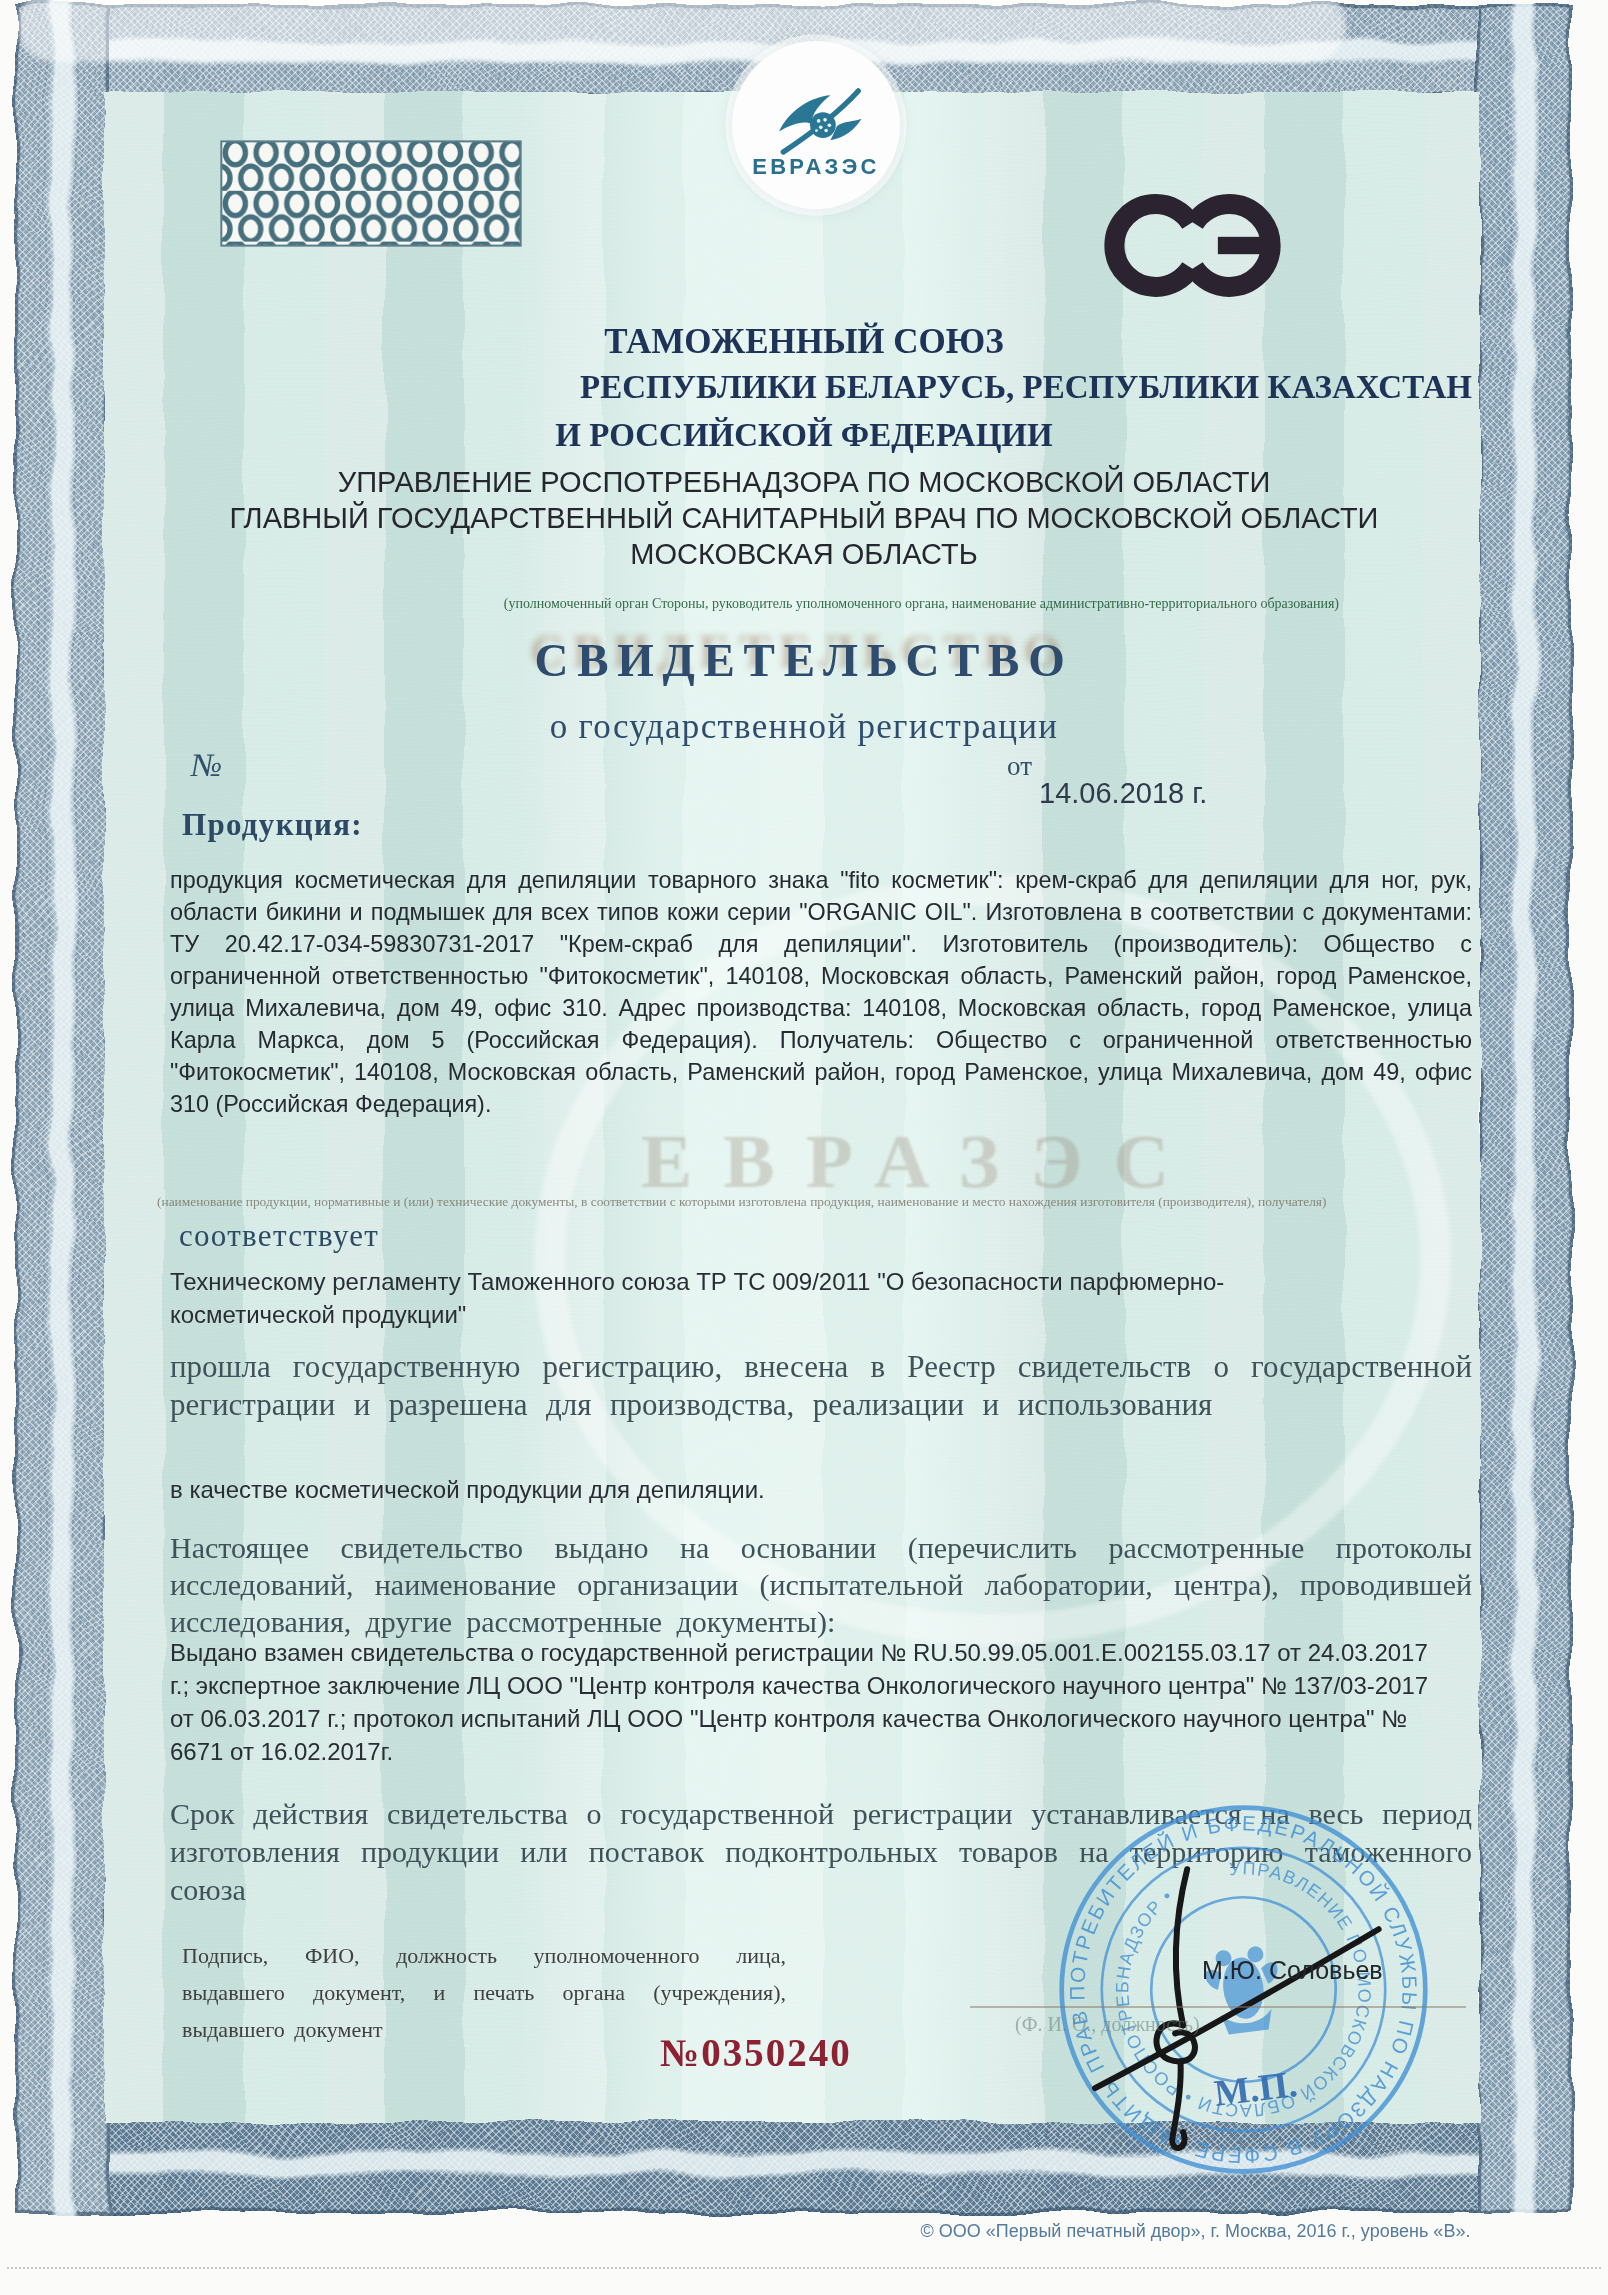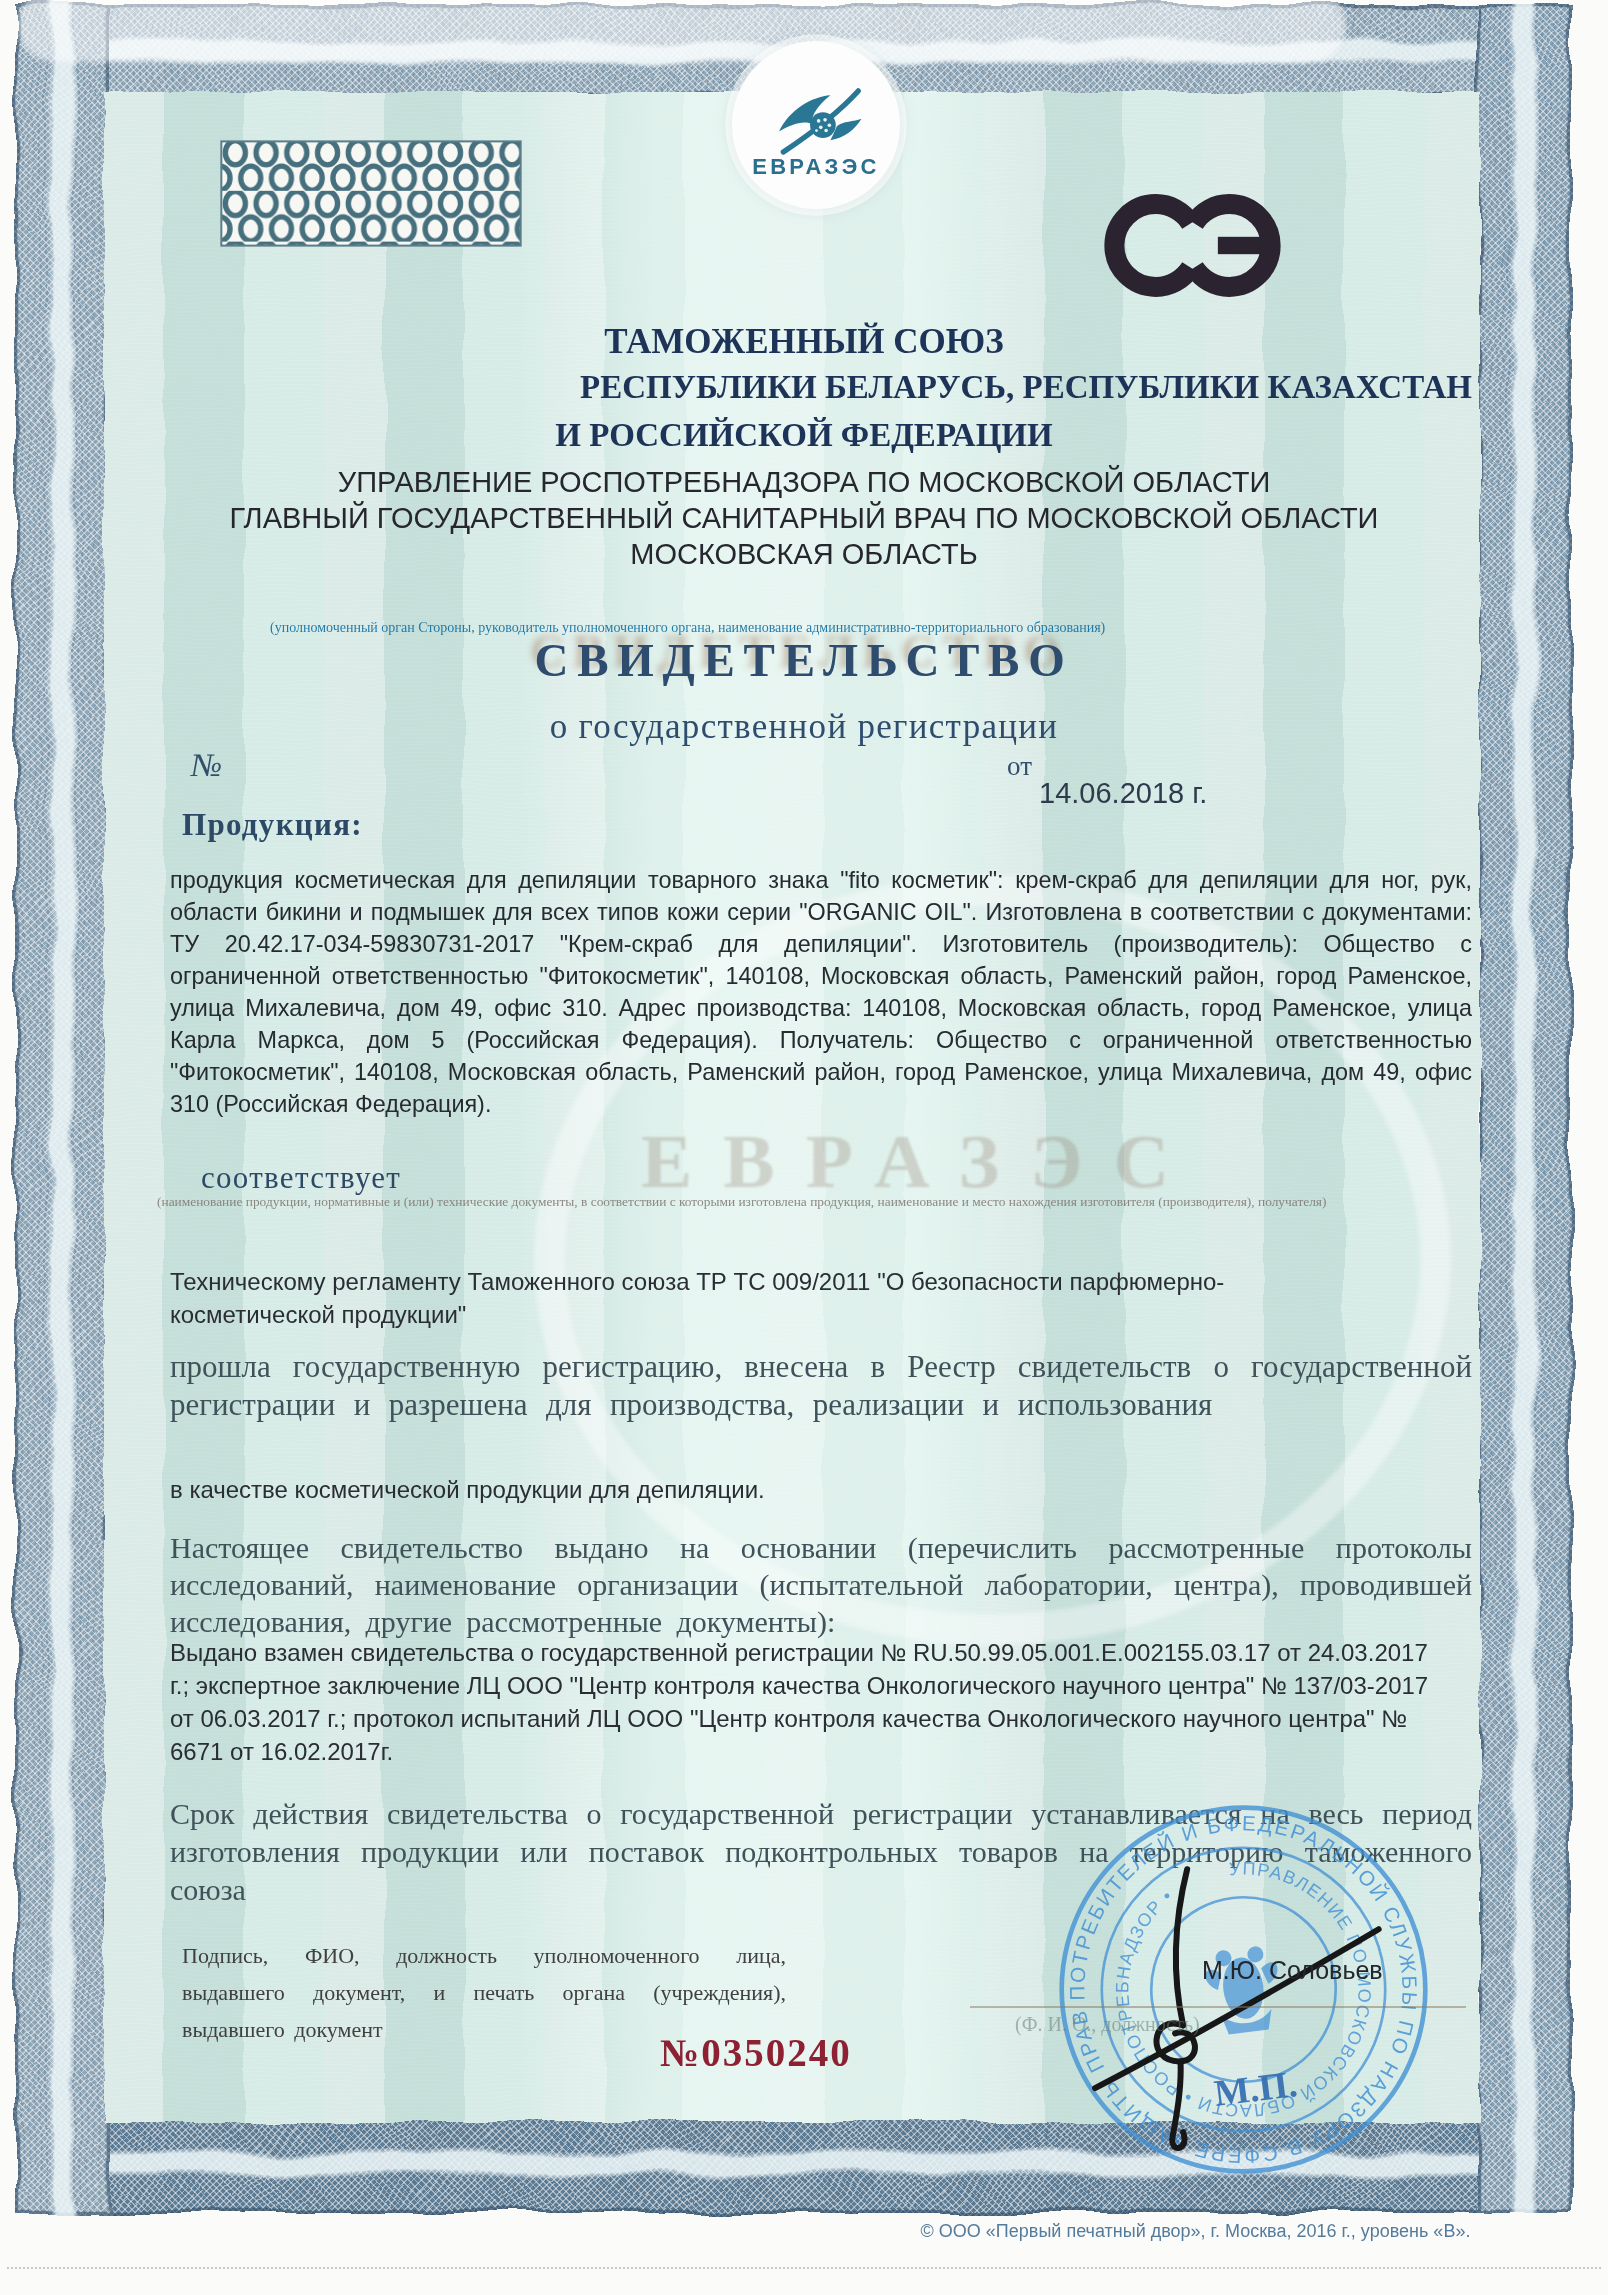--- a/index.html
+++ b/index.html
@@ -45,22 +45,22 @@
   .logo{position:absolute;left:732px;top:41px;width:168px;height:168px;border-radius:50%;
      background:#fcfdfc;box-shadow:0 0 0 6.7px rgba(255,255,255,.55), 0 0 14.7px rgba(120,150,150,.35);
      display:flex;flex-direction:column;align-items:center;justify-content:center;}
   .logo-label{font-family:"Liberation Sans","DejaVu Sans",sans-serif;font-weight:bold;
      font-size:22px;letter-spacing:3.3px;color:#2a6f8e;margin-top:-4px;}
   .security{position:absolute;left:220px;top:140px;width:302px;height:107px;}
   .se{position:absolute;left:1087px;top:182px;width:227px;height:127px;}
   
   .hl{position:absolute;left:136px;width:1336px;text-align:center;font-weight:bold;color:#1d3357;}
   .al{position:absolute;left:136px;width:1336px;text-align:center;color:#26262e;}
-  .note-sm{position:absolute;left:270px;top:596px;width:1069px;text-align:left;font-size:14px;
-     color:#0369a1;opacity:.85;margin-top:24px;}
+  .note-sm{position:absolute;left:270px;top:596px;width:1069px;text-align:right;font-size:14px;
+     color:#14532d;opacity:.85;}
   .doc-title{position:absolute;left:136px;top:633px;width:1336px;text-align:center;font-size:47px;
      font-weight:bold;letter-spacing:8.7px;color:#2e4d6e;
      text-shadow:-4.7px -8.7px 6px rgba(158,118,86,.45);}
   .doc-sub{position:absolute;left:136px;top:707px;width:1336px;text-align:center;font-size:35px;
      color:#2e4d6e;letter-spacing:1.3px;}
   .serif-just{text-align:justify;color:#3f525a;}
   .red-num{position:absolute;left:660px;top:2030px;font-size:39px;font-weight:bold;
      color:#8d2132;letter-spacing:2px;}
   .sig-line{position:absolute;left:970px;top:2006px;width:496px;border-top:2px solid rgba(140,120,95,.5);}
   .fio{position:absolute;left:1015px;top:2013px;font-size:20px;color:rgba(105,125,118,.55);}
@@ -156,21 +156,21 @@
 
     <div class="abs" style="left:191px;top:747px;font-size:33px;font-style:italic;color:#33506b;">№</div>
     <div class="abs" style="left:1007px;top:751px;font-size:27px;color:#33506b;">от</div>
     <div class="abs sans" style="left:1039px;top:777px;font-size:29px;color:#2f3a4c;">14.06.2018 г.</div>
 
     <div class="abs" style="left:182px;top:807px;font-size:31px;font-weight:600;color:#2c4a66;letter-spacing:1.3px;">Продукция:</div>
     <div class="abs sans" style="left:170px;top:864px;width:1302px;font-size:23.4px;line-height:32px;color:#262b31;text-align:justify;">продукция косметическая для депиляции товарного знака "fito косметик": крем-скраб для депиляции для ног, рук, области бикини и подмышек для всех типов кожи серии "ORGANIC OIL". Изготовлена в соответствии с документами: ТУ 20.42.17-034-59830731-2017 "Крем-скраб для депиляции". Изготовитель (производитель): Общество с ограниченной ответственностью "Фитокосметик", 140108, Московская область, Раменский район, город Раменское, улица Михалевича, дом 49, офис 310. Адрес производства: 140108, Московская область, город Раменское, улица Карла Маркса, дом 5 (Российская Федерация). Получатель: Общество с ограниченной ответственностью "Фитокосметик", 140108, Московская область, Раменский район, город Раменское, улица Михалевича, дом 49, офис 310 (Российская Федерация).</div>
 
     <div class="abs" style="left:157px;top:1194px;width:1309px;font-size:13.4px;color:rgba(125,118,112,.85);text-align:justify;">(наименование продукции, нормативные и (или) технические документы, в соответствии с которыми изготовлена продукция, наименование и место нахождения изготовителя (производителя), получателя)</div>
 
-    <div class="abs" style="left:179px;top:1160px;font-size:31px;color:#2c4a66;letter-spacing:1.3px;margin-left:22px;">соответствует</div>
+    <div class="abs" style="left:179px;top:1218px;font-size:31px;color:#2c4a66;letter-spacing:1.3px;">соответствует</div>
     <div class="abs sans" style="left:170px;top:1265px;width:1082px;font-size:24px;line-height:33px;color:#2a2e34;">Техническому регламенту Таможенного союза ТР ТС 009/2011 "О безопасности парфюмерно-косметической продукции"</div>
 
     <div class="abs serif-just" style="left:170px;top:1348px;width:1302px;font-size:31px;line-height:38px;word-spacing:10.7px;">прошла государственную регистрацию, внесена в Реестр свидетельств о государственной регистрации и разрешена для производства, реализации и использования</div>
 
     <div class="abs sans" style="left:170px;top:1476px;font-size:24px;color:#2a2e34;">в качестве косметической продукции для депиляции.</div>
 
     <div class="abs serif-just" style="left:170px;top:1529px;width:1302px;font-size:30px;line-height:37px;word-spacing:6.7px;">Настоящее свидетельство выдано на основании (перечислить рассмотренные протоколы исследований, наименование организации (испытательной лаборатории, центра), проводившей исследования, другие рассмотренные документы):</div>
 
     <div class="abs sans" style="left:170px;top:1636px;width:1282px;font-size:24px;line-height:33px;color:#2a2e34;">Выдано взамен свидетельства о государственной регистрации № RU.50.99.05.001.Е.002155.03.17 от 24.03.2017 г.; экспертное заключение ЛЦ ООО "Центр контроля качества Онкологического научного центра" № 137/03-2017 от 06.03.2017 г.; протокол испытаний ЛЦ ООО "Центр контроля качества Онкологического научного центра" № 6671 от 16.02.2017г.</div>
 

